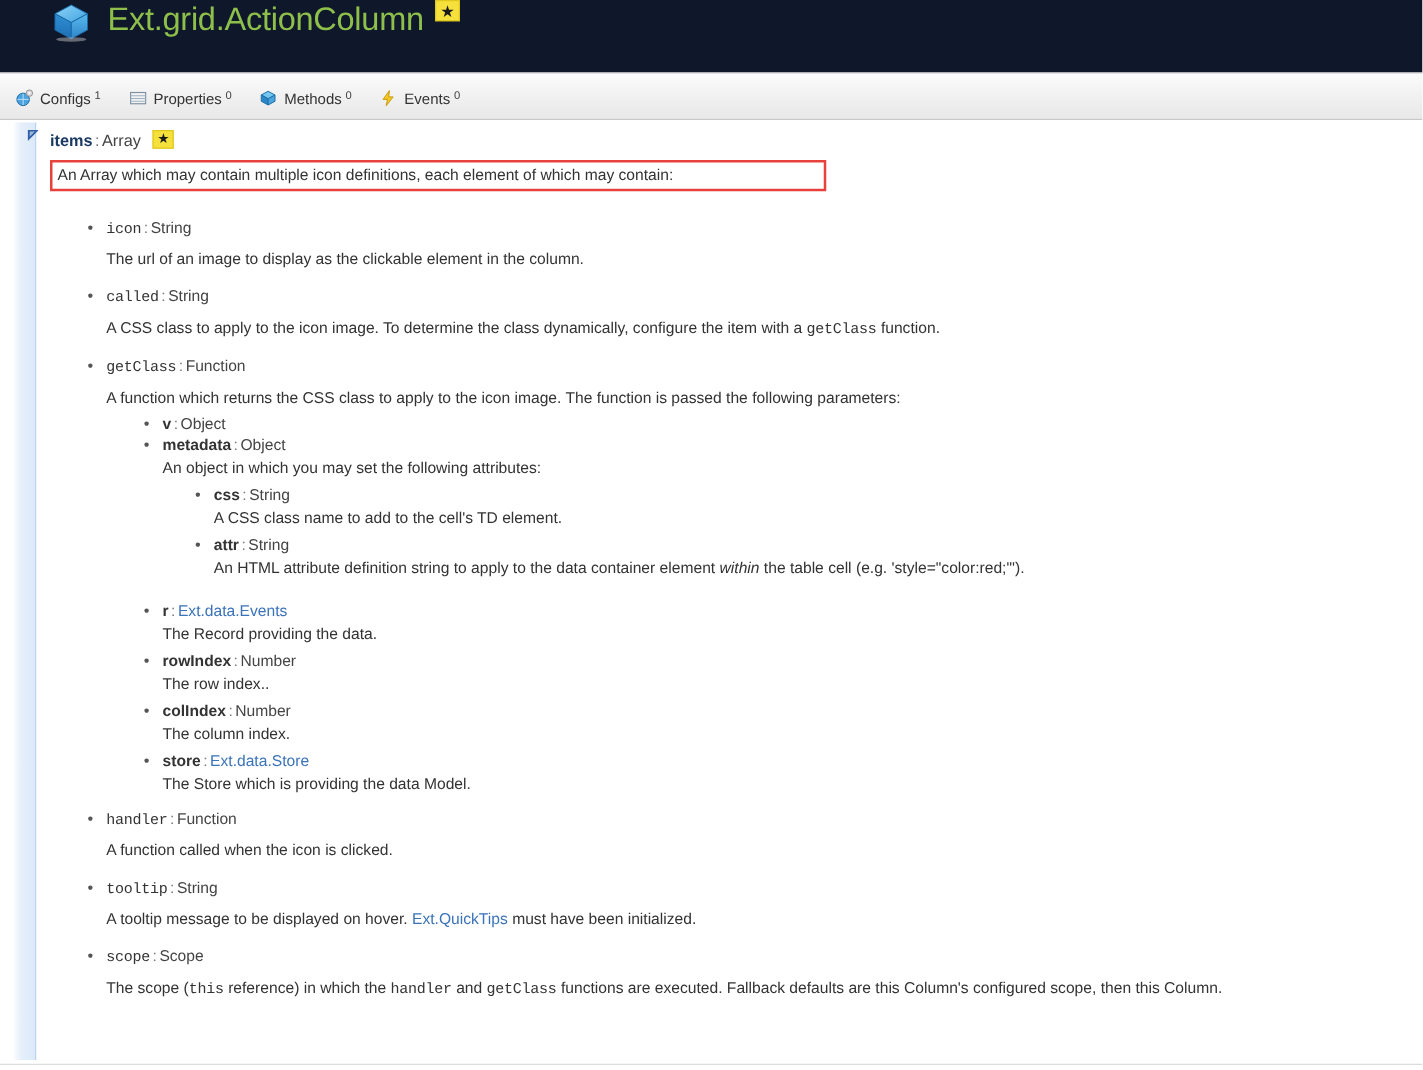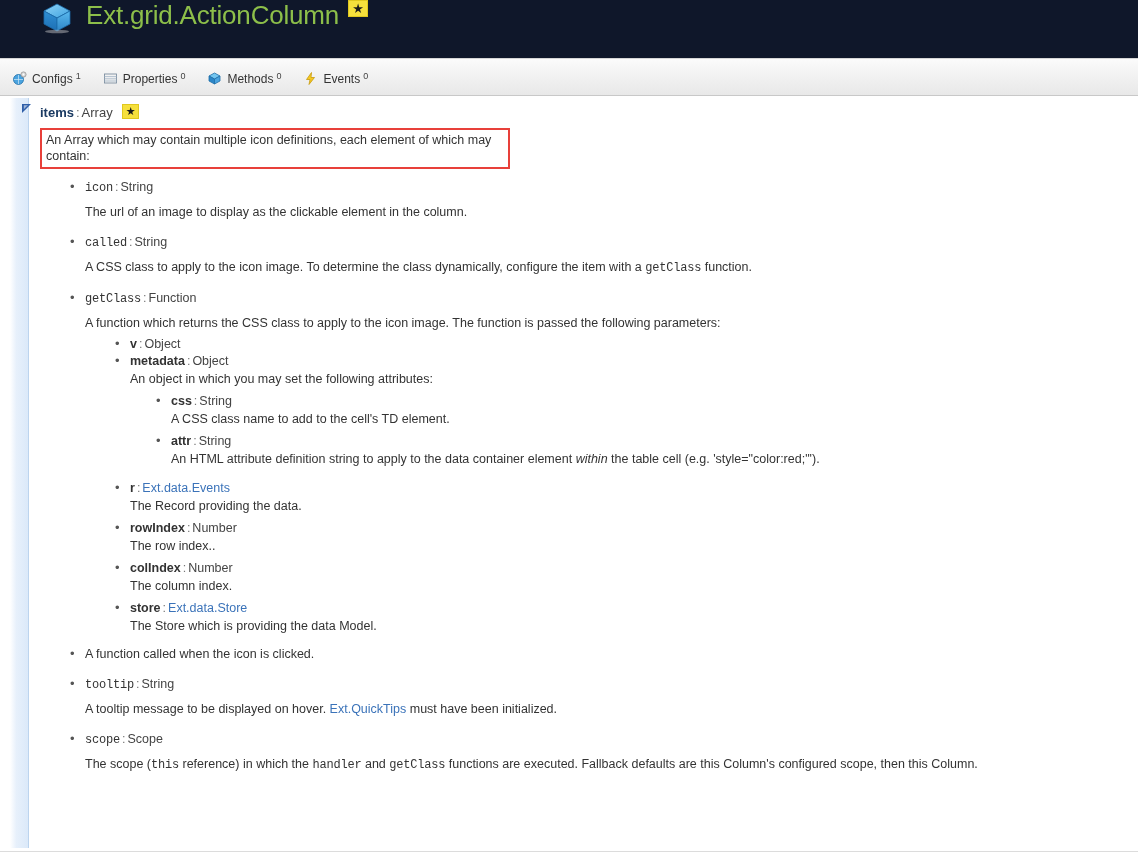--- a/index.html
+++ b/index.html
@@ -138,31 +138,31 @@
     font-weight: bold;
     color: #1a3a62;
   }
   .member-head .colon { color: #777; margin: 0 2px; }
   .member-head .mtype { color: #444; }
 
   .highlight-box {
     border: 2px solid #E8403A;
     display: inline-block;
     padding: 2px 6px 3px 4px;
-    width: 470px;
+    width: 621px;
     box-sizing: border-box;
     font-size: 12.5px;
     color: #333;
     margin-bottom: 10px;
     line-height: 16px;
   }
 
   ul.lvl1, ul.lvl2, ul.lvl3 {
     list-style: none;
-    margin: 0;
+    margin: 11px;
     padding: 0;
   }
   ul.lvl1 { margin-left: 28px; }
   ul.lvl2 { margin-left: 28px; margin-top: 3px; }
   ul.lvl3 { margin-left: 24px; margin-top: 4px; }
 
   li.entry {
     position: relative;
     padding-left: 17px;
   }
@@ -405,20 +405,23 @@
           <div class="sig">
             <span class="bname">store</span><span class="sep">:</span><a class="link" href="#">Ext.data.Store</a>
           </div>
           <p class="desc tight" style="margin-bottom:11px;">The Store which is providing the data Model.</p>
         </li>
 
       </ul>
     </li>
 
     <li class="entry">
+      <div class="sig">
+        <span class="code">handler</span><span class="sep">:</span><span class="typ">Function</span>
+      </div>
       <p class="desc">A function called when the icon is clicked.</p>
     </li>
 
     <li class="entry">
       <div class="sig">
         <span class="code">tooltip</span><span class="sep">:</span><span class="typ">String</span>
       </div>
       <p class="desc"><span>A tooltip message to be displayed on hover. </span><a class="link" href="#">Ext.QuickTips</a><span> must have been initialized.</span></p>
     </li>
 

